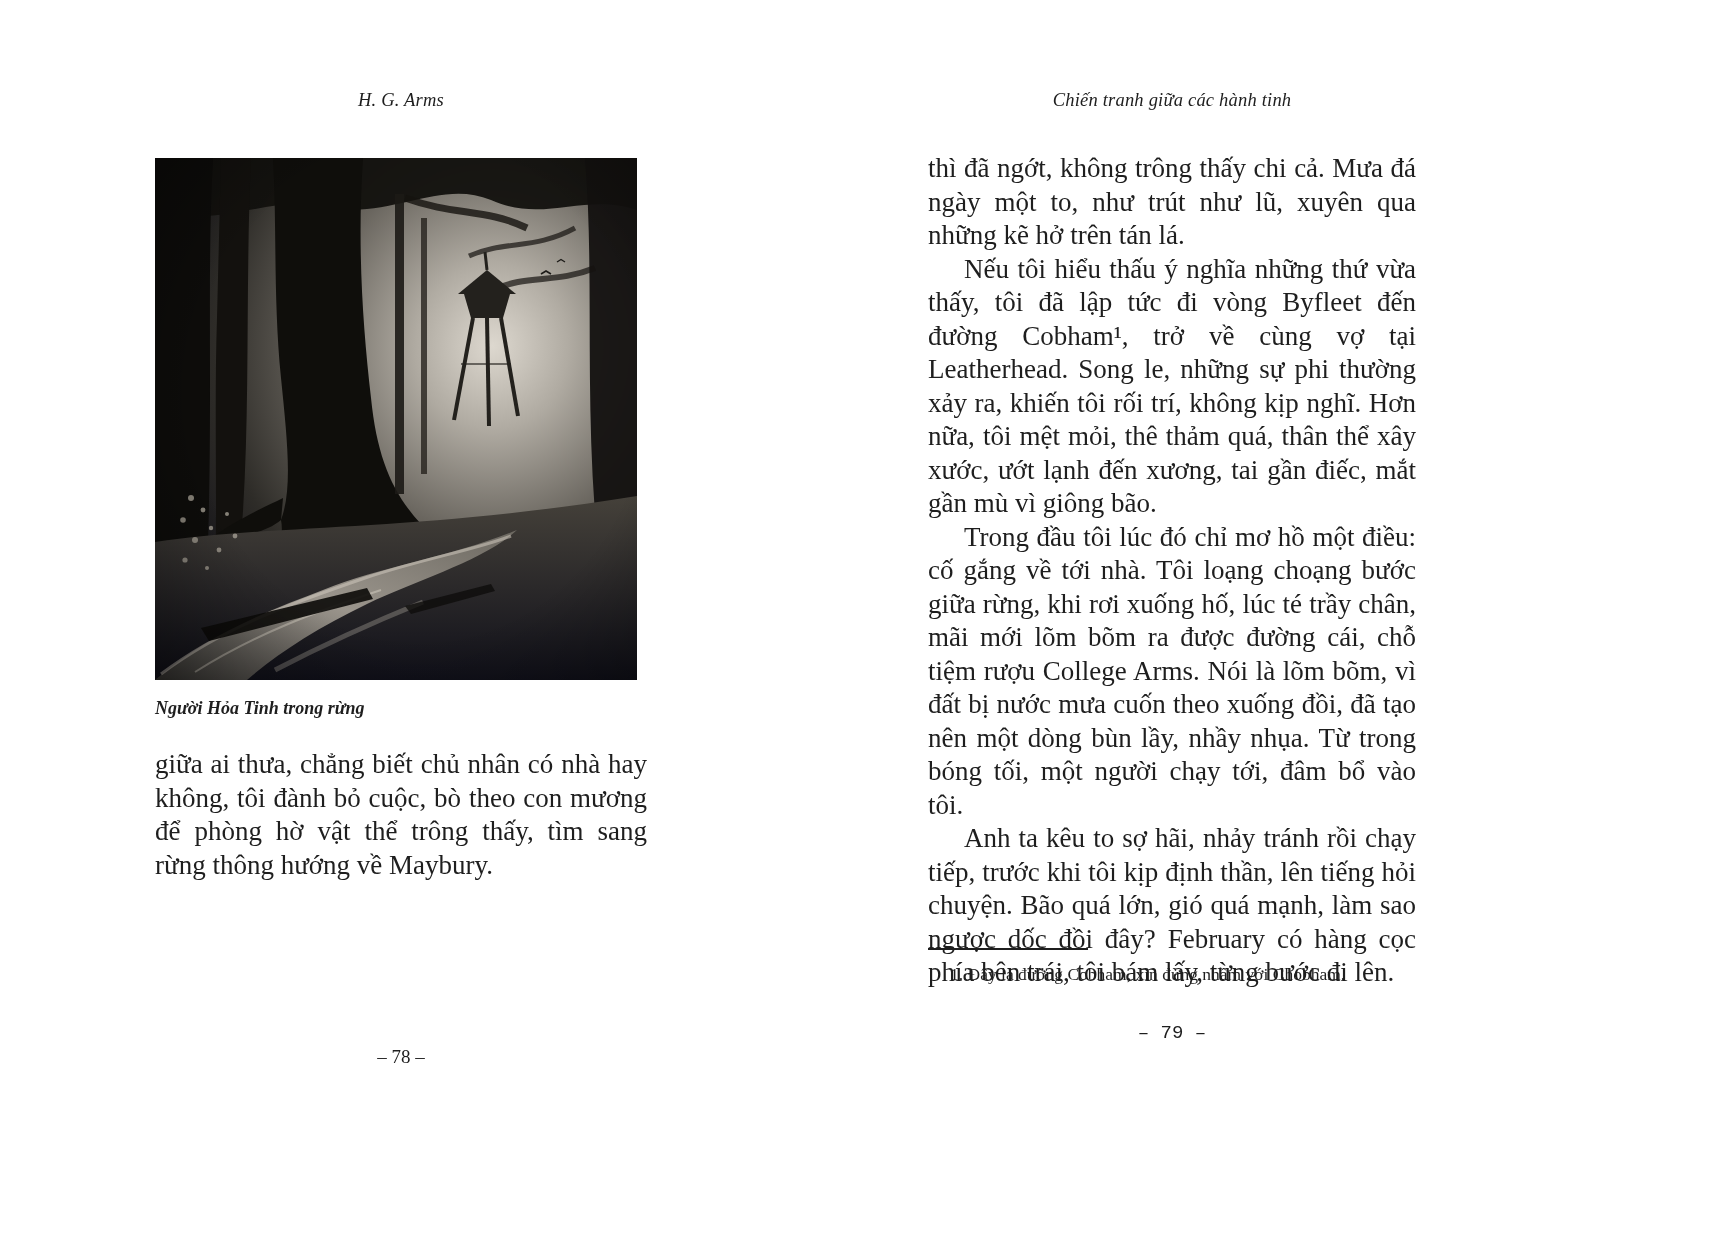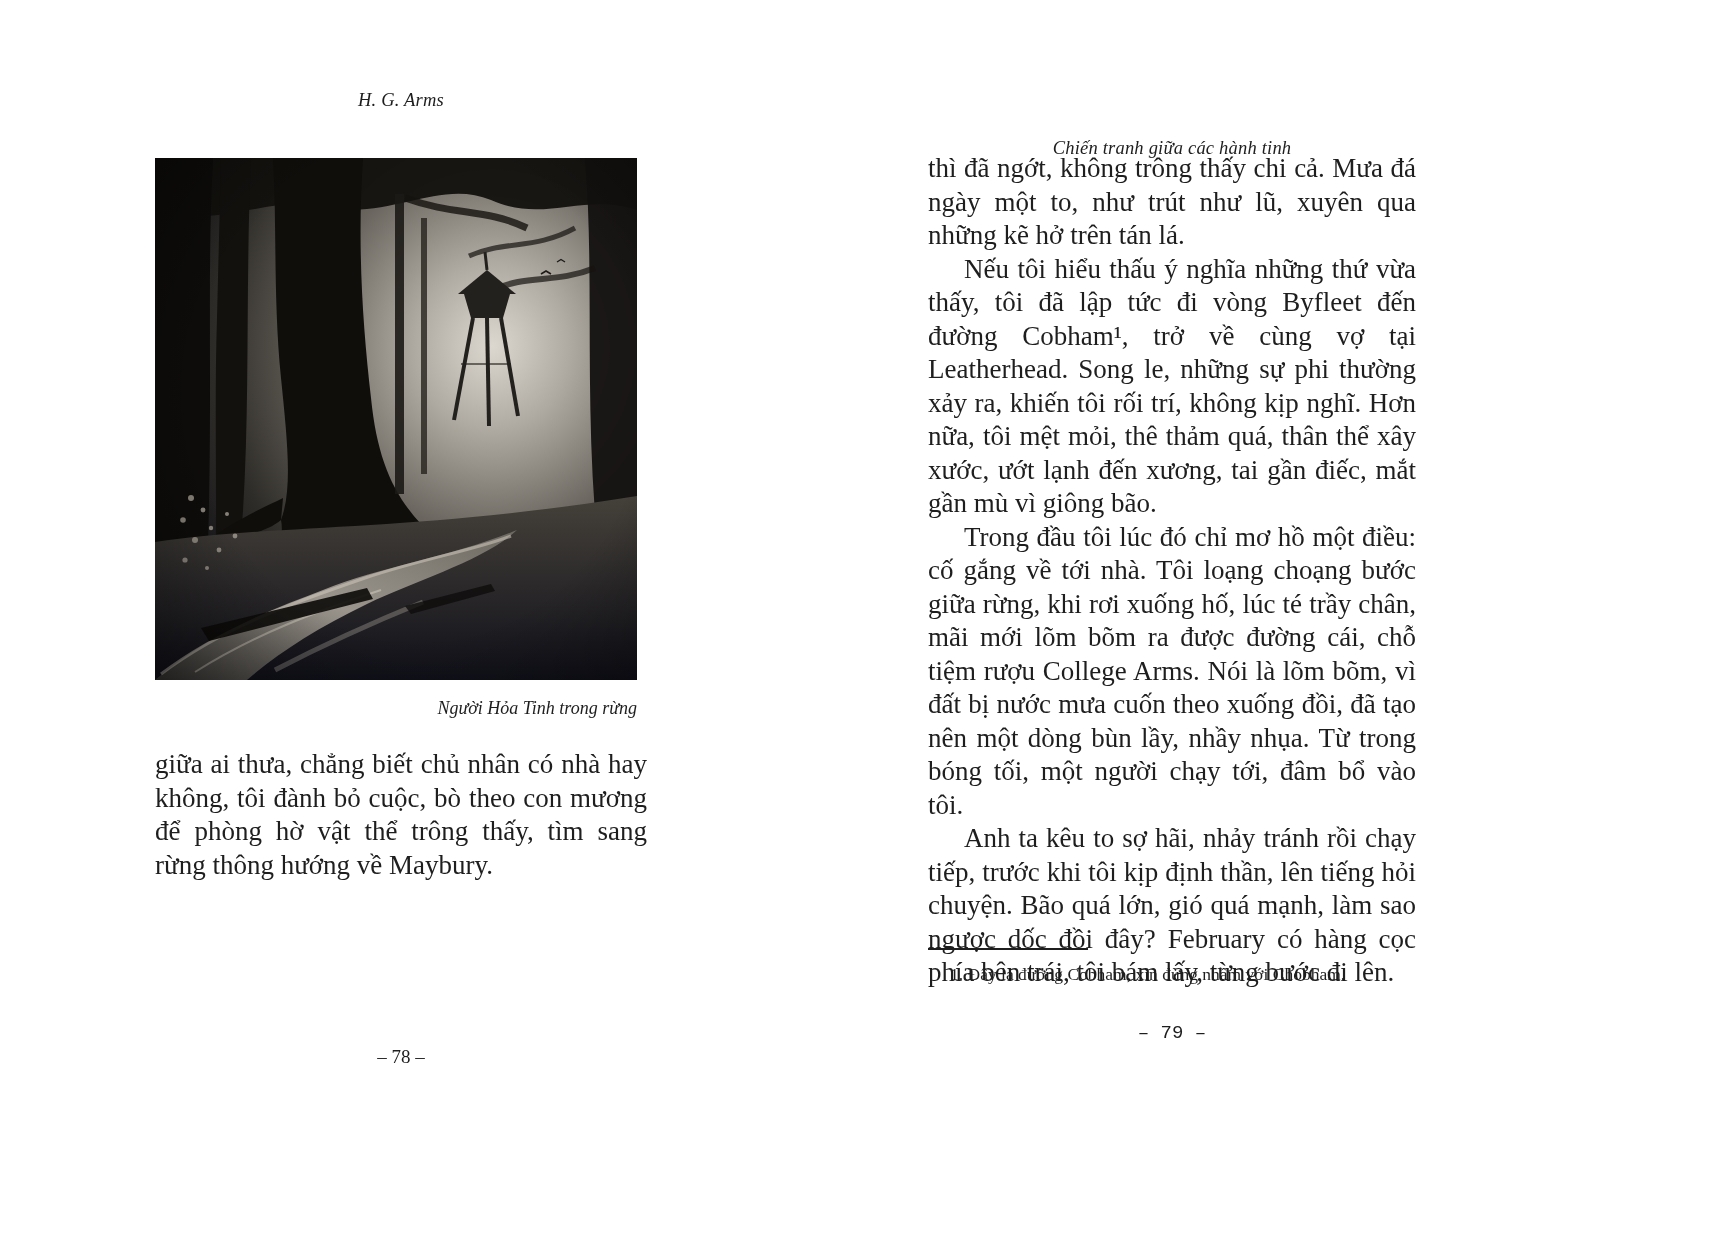--- a/index.html
+++ b/index.html
@@ -17,34 +17,35 @@
   }
   .running-header {
     position: absolute;
     top: 90px;
     font-style: italic;
     font-size: 18.5px;
     text-align: center;
     letter-spacing: 0.2px;
   }
   .running-header.left  { left: 155px; width: 492px; }
-  .running-header.right { left: 928px; width: 488px; margin-top: 48px; }
+  .running-header.right { left: 928px; width: 488px; }
 
   .figure {
     position: absolute;
     left: 155px;
     top: 158px;
     width: 482px;
   }
   .figure svg { display: block; width: 482px; height: 522px; }
   .figure-caption {
     margin-top: 18px;
-    text-align: right;
+    text-align: left;
     font-style: italic;
     font-size: 18px;
+    font-weight: bold;
   }
 
   .body-col {
     position: absolute;
     text-align: justify;
     font-size: 27px;
     line-height: 33.5px;
   }
   .body-col.left  { left: 155px; top: 748px; width: 492px; }
   .body-col.right { left: 928px; top: 152px; width: 488px; }

